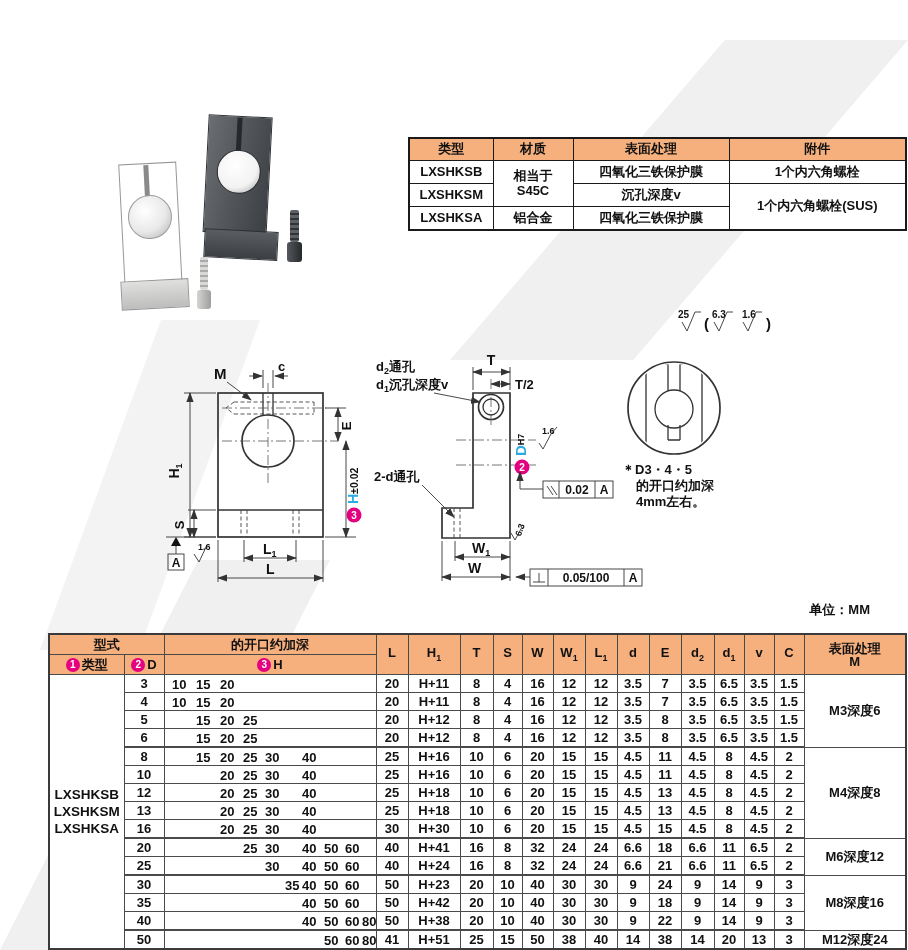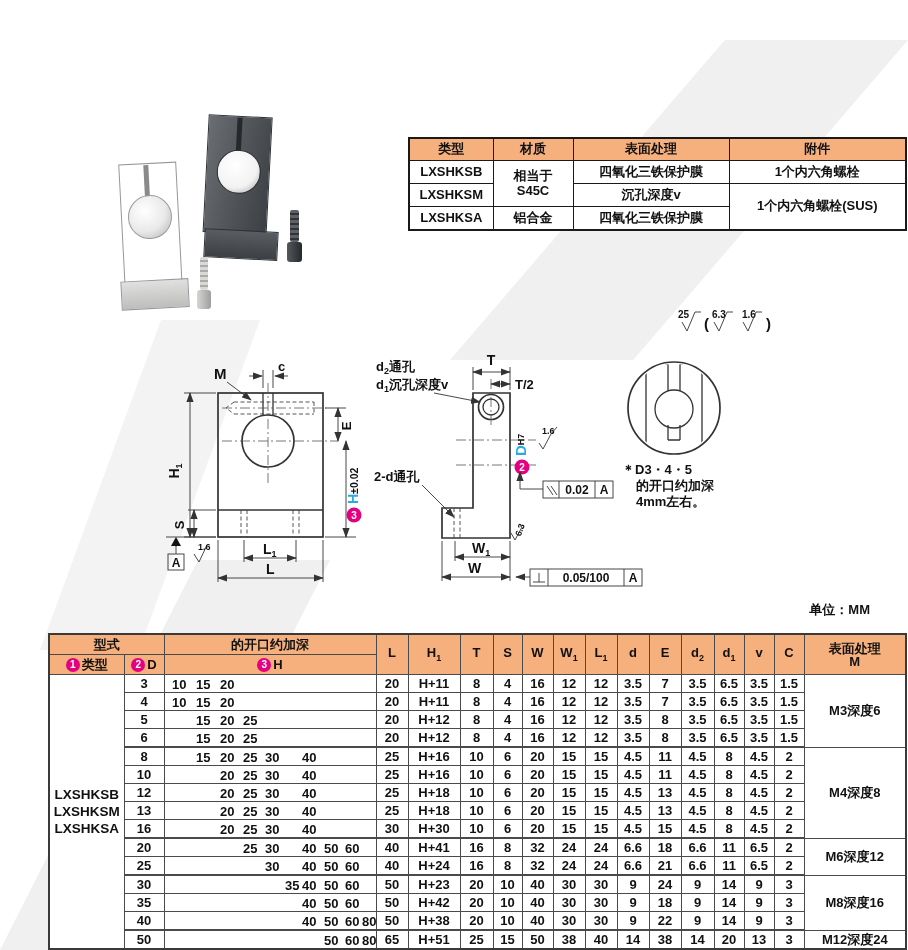--- a/index.html
+++ b/index.html
@@ -645,21 +645,21 @@
           <td>9</td>
           <td>3</td>
         </tr>
         <tr>
           <td>50</td>
           <td class="h-cell">
             <span style="left: 154px;">50</span>
             <span style="left: 175px;">60</span>
             <span style="left: 192px;">80</span>
           </td>
-          <td>65</td>
+          <td>41</td>
           <td>H+51</td>
           <td>25</td>
           <td>15</td>
           <td>50</td>
           <td>38</td>
           <td>40</td>
           <td>14</td>
           <td>38</td>
           <td>14</td>
           <td>20</td>

